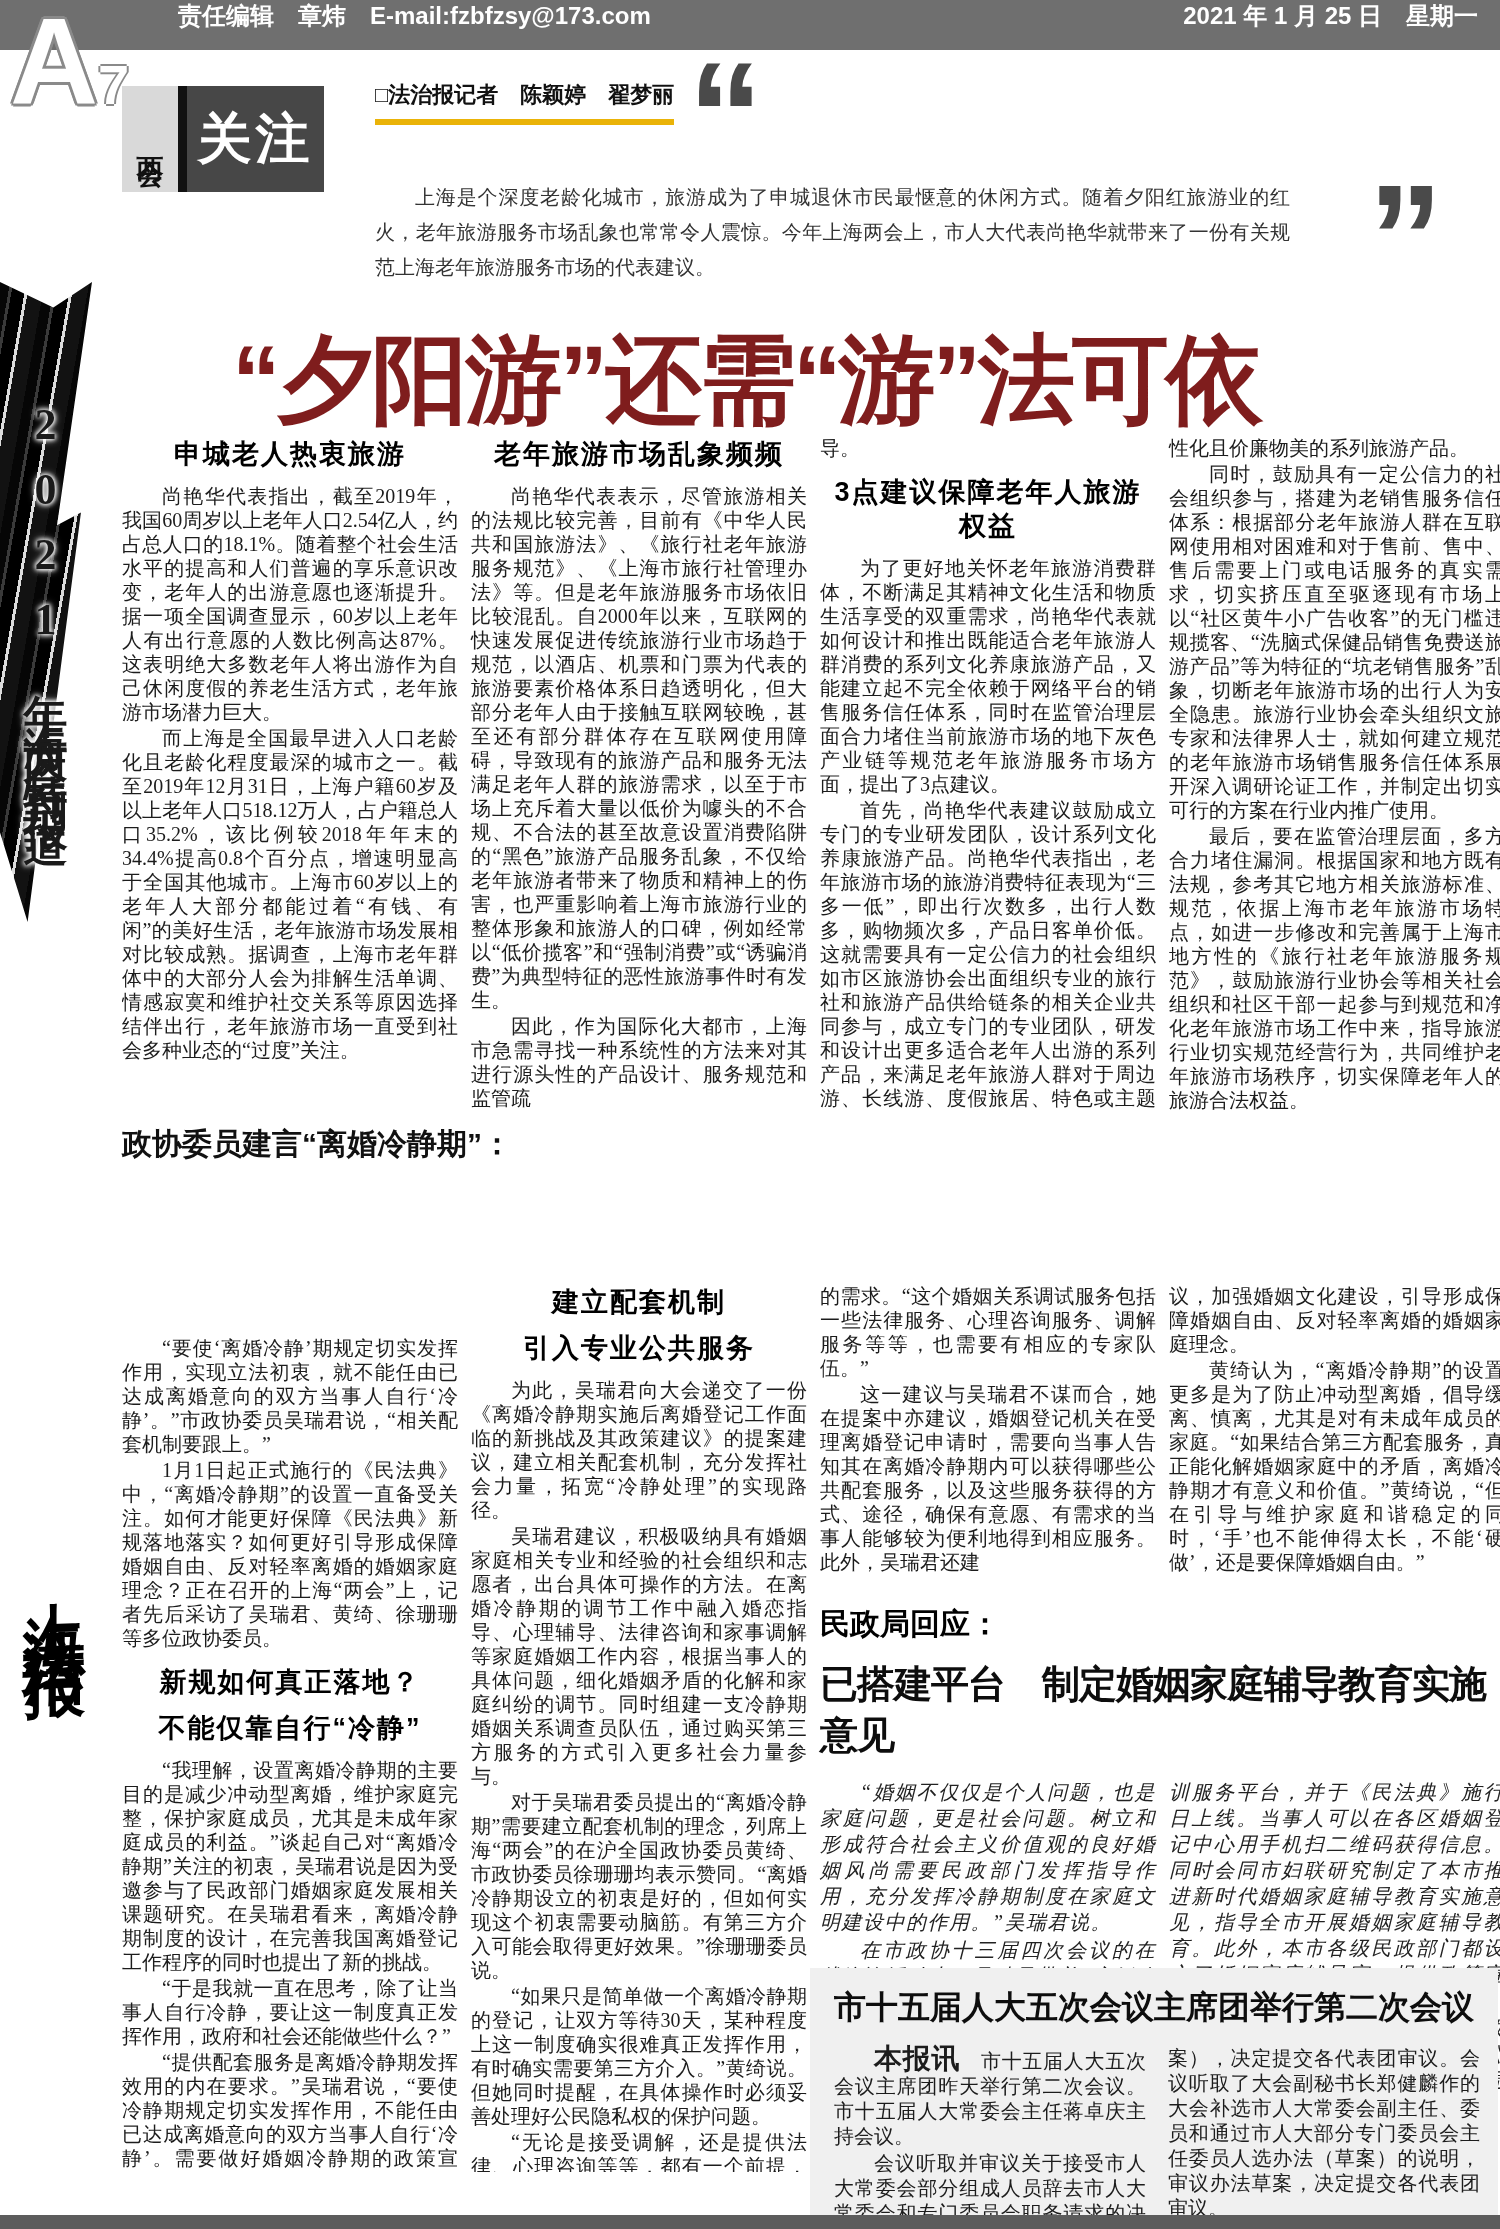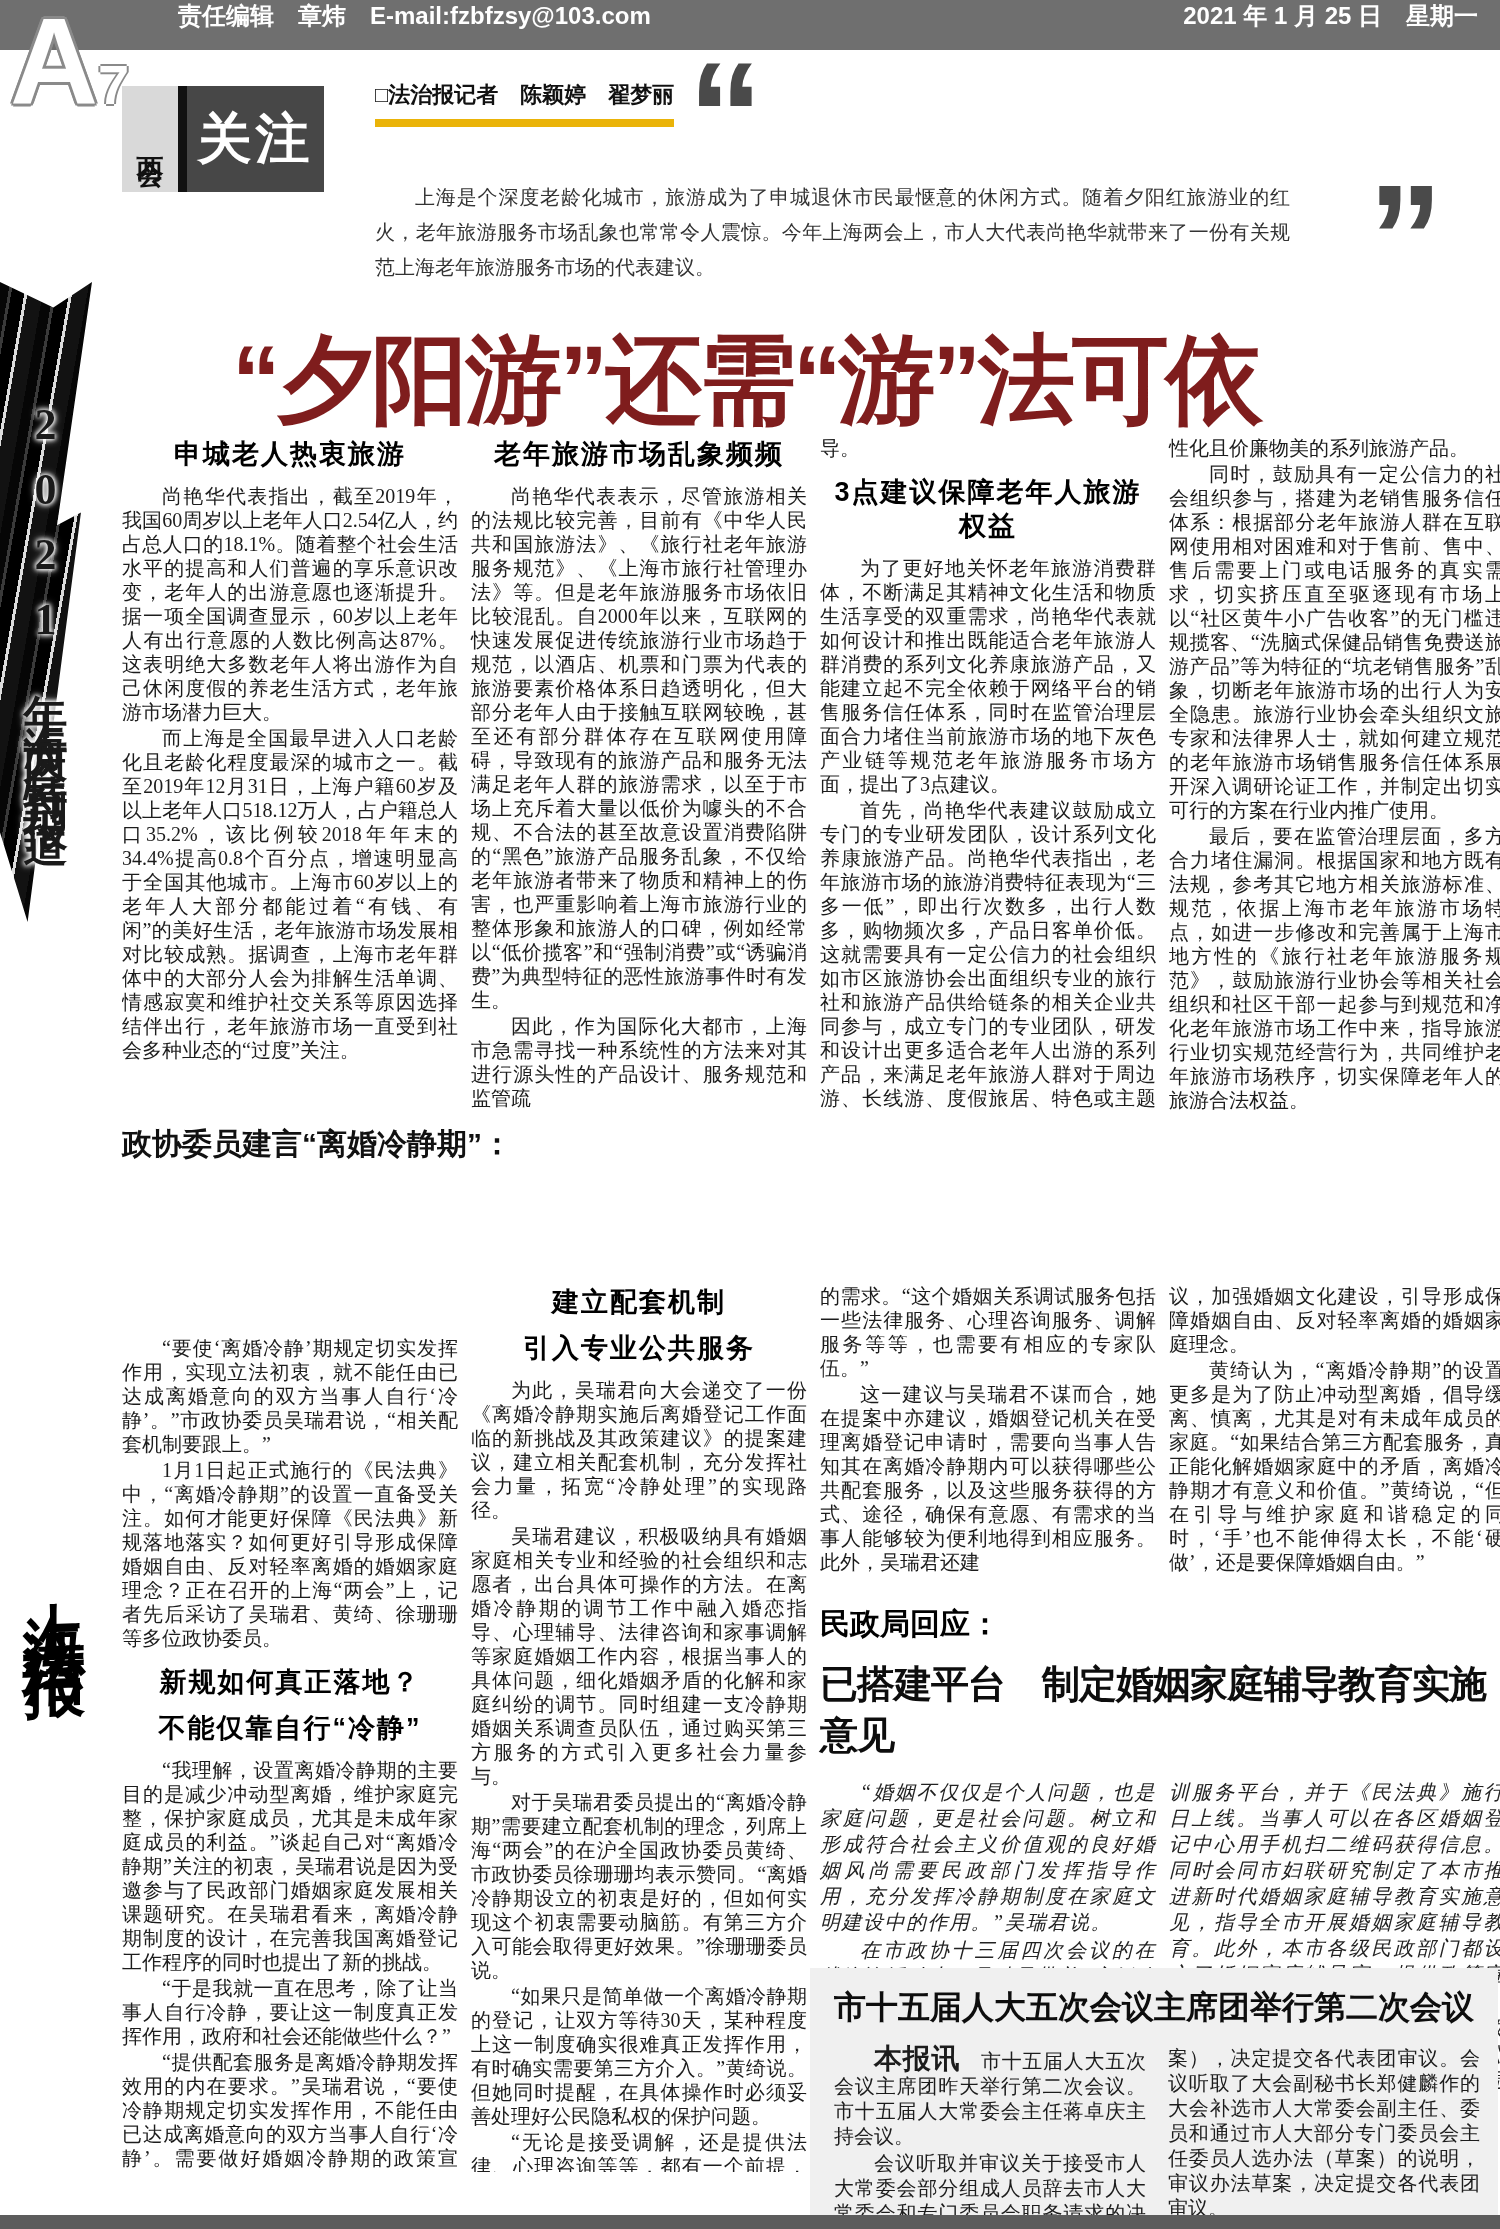--- a/index.html
+++ b/index.html
@@ -30,21 +30,21 @@
   
   #badge{left:122px;top:86px;width:202px;height:106px;display:flex;align-items:stretch;}
   #badge-left{width:56px;background:#d9d9d9;display:flex;align-items:center;justify-content:center;}
   #badge-left span{writing-mode:vertical-rl;text-orientation:upright;
      font:bold 27px "Liberation Sans",sans-serif;color:#111;letter-spacing:4px;}
   #badge-bar{width:9px;background:#111;}
   #badge-right{flex:1;background:#474747;display:flex;align-items:center;justify-content:center;
      font:900 54px "Liberation Sans",sans-serif;color:#fff;letter-spacing:4px;}
   
   .reporter{font:bold 22px "Liberation Sans",sans-serif;color:#111;
-     border-bottom:8px solid #eab308;padding-bottom:9px;}
+     border-bottom:6px solid #eab308;padding-bottom:9px;}
   #reporter1{left:375px;top:80px;}
   .bigquote{font:900 150px "Liberation Sans",sans-serif;color:#4a4a4a;line-height:1;}
   #quote-open{left:688px;top:40px;}
   #quote-close{left:1368px;top:162px;}
   #intro{left:375px;top:160px;width:915px;font:20px/35px "Liberation Sans","DejaVu Sans",sans-serif;
      color:#333;text-indent:2em;text-align:justify;}
   #headline1{left:56px;top:262px;width:1380px;text-align:center;color:#7f1d1d;
      font:900 97px/1.1 "Liberation Sans","DejaVu Sans",sans-serif;letter-spacing:-3px;}
   
   .cols{display:flex;gap:13px;overflow:hidden;}
@@ -81,21 +81,21 @@
   #meeting-cols .para{line-height:25px;}
   #meeting-cols b{font-family:"Liberation Sans",sans-serif;font-size:28px;}
   #footerbar{left:0;top:2215px;width:1500px;height:14px;background:#5c5c5c;}
 </style>
 </head>
 <body>
 
 <div id="page">
 
   <div class="abs" id="topbar">
-    <span class="abs" id="topbar-left">责任编辑　章炜　E-mail:fzbfzsy@103.com</span>
+    <span class="abs" id="topbar-left">责任编辑　章炜　E-mail:fzbfzsy@173.com</span>
     <span class="abs" id="topbar-date">2021 年 1 月 25 日　星期一</span>
   </div>
 
   <div class="abs" id="a7"><span class="big">A</span><span class="small">7</span></div>
 
   <div class="abs" id="ink"></div>
   <div class="abs" id="side-title">2021年上海两会特别报道</div>
   <div class="abs" id="masthead">上海法治报</div>
 
   <div class="abs" id="badge">

